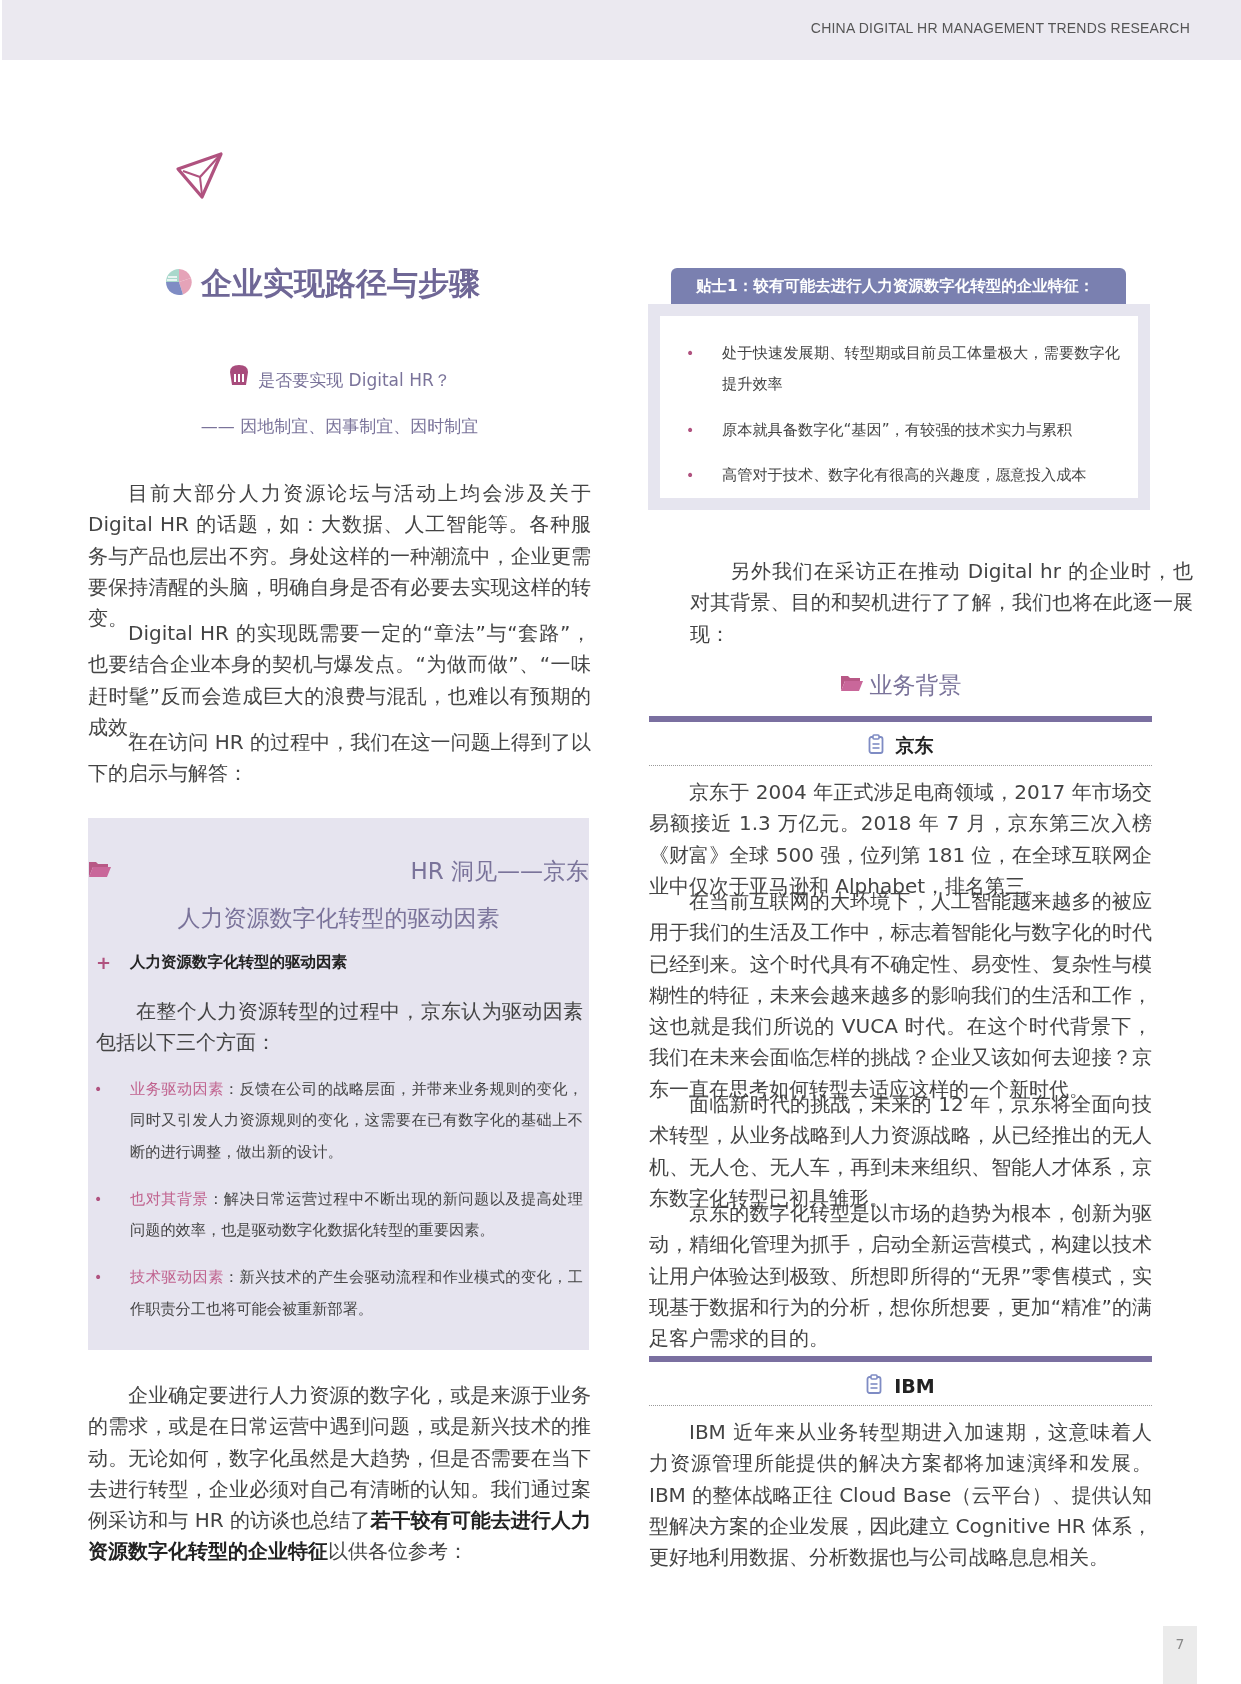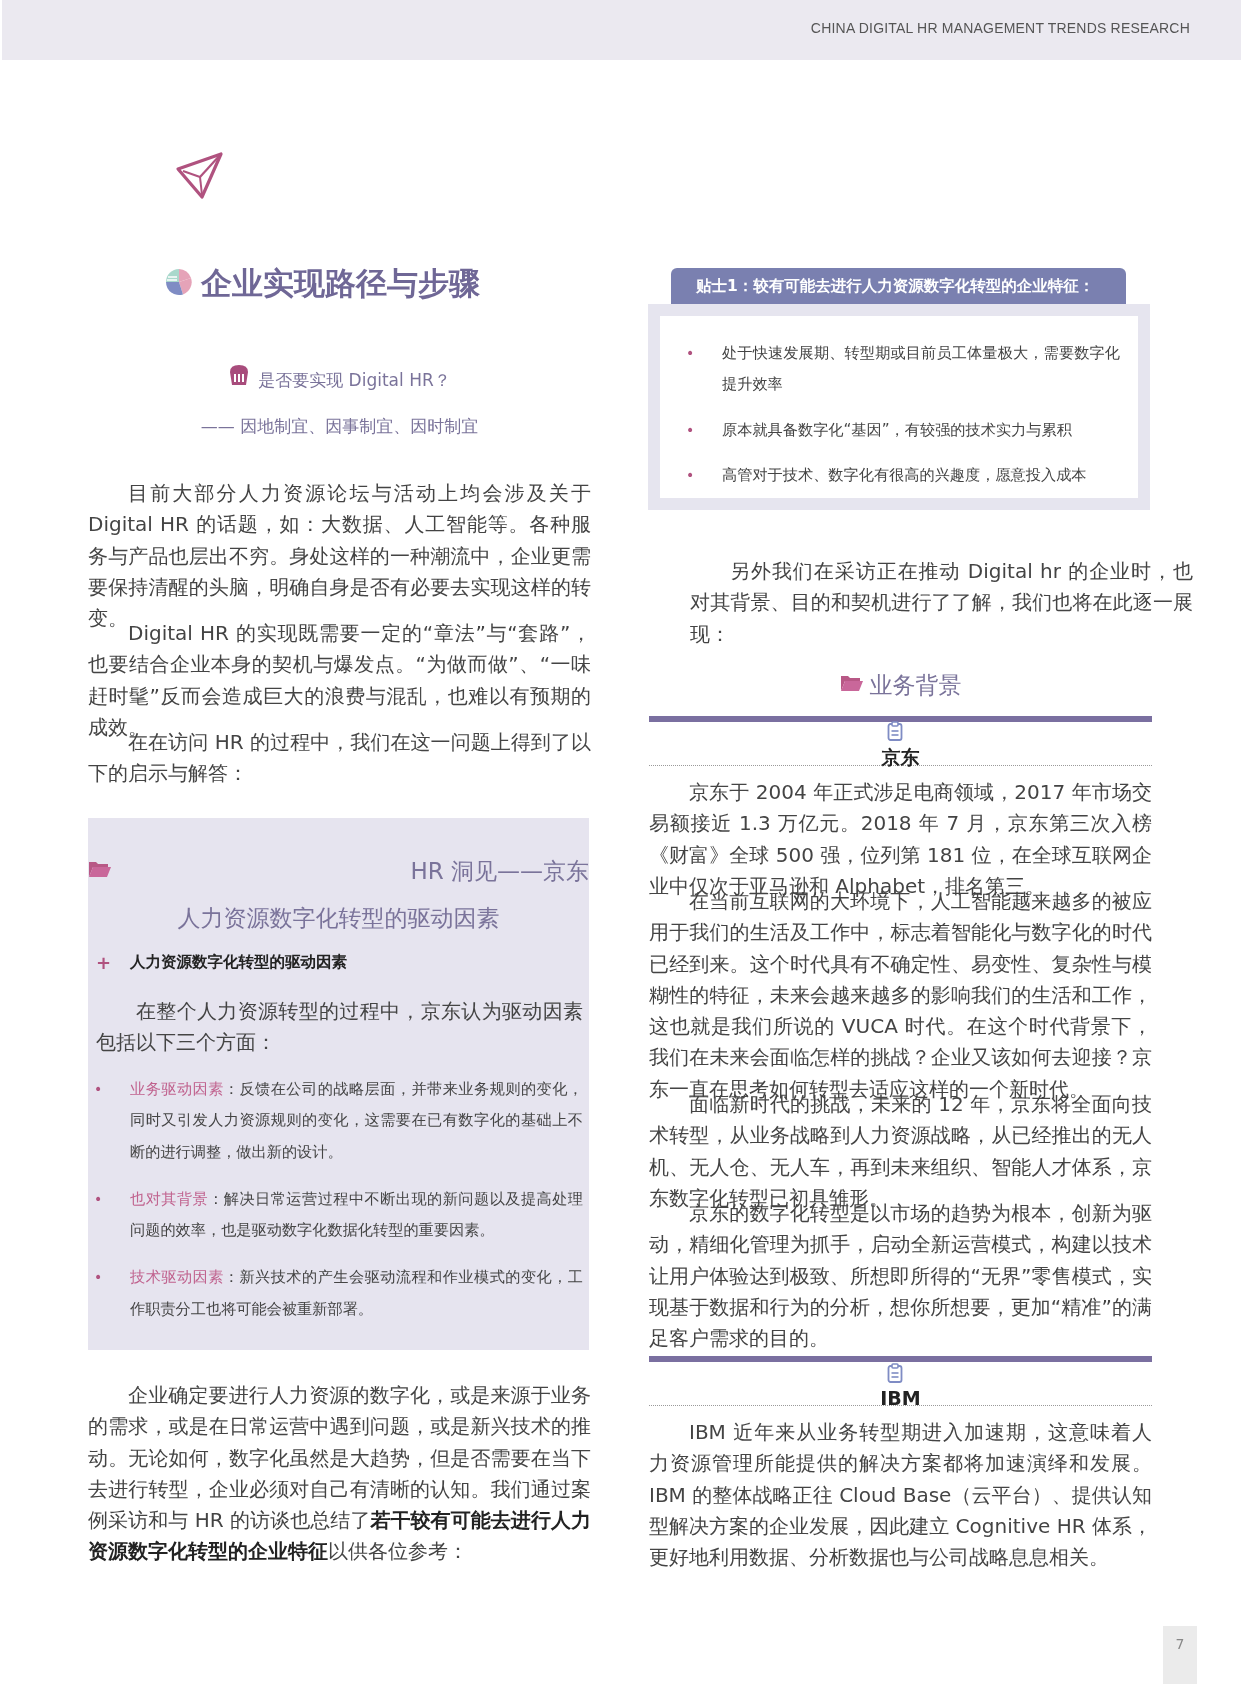--- a/index.html
+++ b/index.html
@@ -36,21 +36,21 @@
   .bullet-list li .key { color: #c0628e; }
 
   .tip-header { position: absolute; left: 671px; top: 268px; width: 455px; height: 36px; background: #7a80b0; border-radius: 6px 6px 0 0; color: #fff; font-weight: bold; font-size: 15.5px; line-height: 36px; padding-left: 25px; white-space: nowrap; }
   .tip-frame { position: absolute; left: 648px; top: 304px; width: 502px; height: 206px; background: #e6e5ef; }
   .tip-inner { position: absolute; left: 12px; top: 12px; width: 478px; height: 182px; background: #ffffff; }
 
   .subsection { position: absolute; left: 649px; top: 665px; width: 503px; display: flex; justify-content: center; align-items: center; color: #7a739a; font-size: 23px; }
   .subsection .ico { margin-right: 6px; }
 
   .company-bar { position: absolute; left: 649px; width: 503px; height: 6px; background: #7a6fa0; }
-  .company-head { position: absolute; left: 649px; width: 503px; height: 40px; display: flex; justify-content: center; align-items: center; font-weight: bold; font-size: 19px; color: #222; border-bottom: 1px dotted #9a9a9a; flex-direction: column; }
+  .company-head { position: absolute; left: 649px; width: 503px; height: 40px; display: flex; justify-content: center; align-items: center; font-weight: bold; font-size: 19px; color: #222; border-bottom: 1px dotted #9a9a9a; }
   .company-head .ico { margin-right: 12px; }
 
   .page-num { position: absolute; left: 1163px; top: 1626px; width: 34px; height: 58px; background: #ebebeb; color: #888; font-size: 14px; text-align: center; padding-top: 10px; }
 </style>
 </head>
 <body>
 
 <div class="header-band">
   <div class="header-text">CHINA DIGITAL HR MANAGEMENT TRENDS RESEARCH</div>
 </div>

